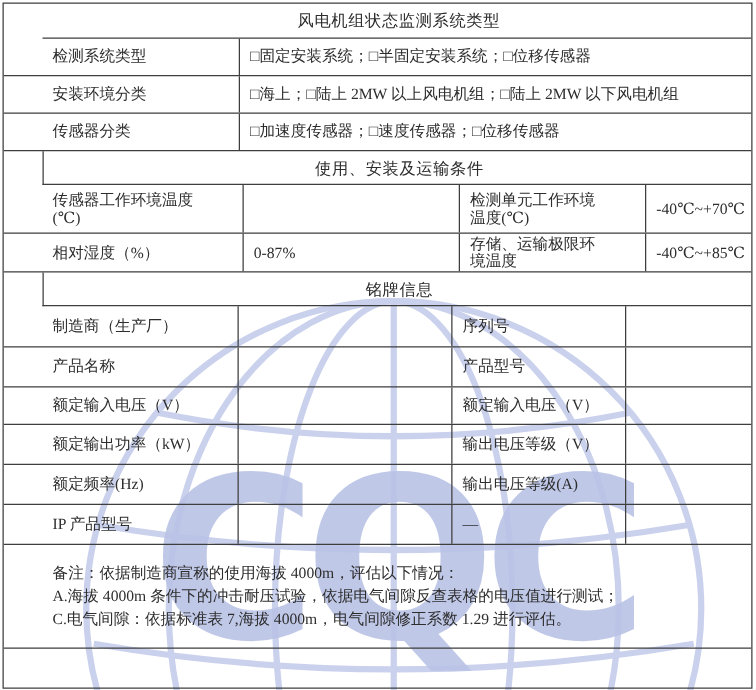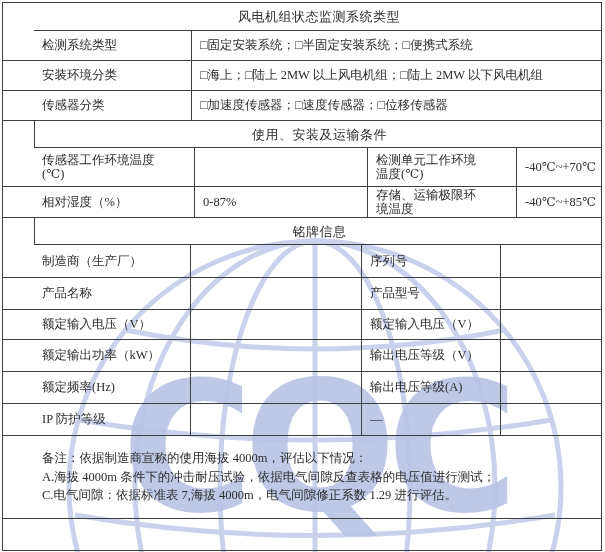--- a/index.html
+++ b/index.html
@@ -60,21 +60,21 @@
   </g>
   <text x="315" y="510" text-anchor="middle" font-family="DejaVu Sans, sans-serif" font-weight="bold" font-size="180" letter-spacing="-10" fill="#b9c2e5" fill-opacity="0.9">CQC</text>
 </svg>
 
 <div class="doc-table">
 
   <div class="row h28 title-row cell">风电机组状态监测系统类型</div>
 
   <div class="row h30">
     <div class="cell wa1">检测系统类型</div>
-    <div class="cell flexfill">□固定安装系统；□半固定安装系统；□便携式系统</div>
+    <div class="cell flexfill">□固定安装系统；□半固定安装系统；□位移传感器</div>
   </div>
   <div class="row h30">
     <div class="cell wa1">安装环境分类</div>
     <div class="cell flexfill">□海上；□陆上 2MW 以上风电机组；□陆上 2MW 以下风电机组</div>
   </div>
   <div class="row h30">
     <div class="cell wa1">传感器分类</div>
     <div class="cell flexfill">□加速度传感器；□速度传感器；□位移传感器</div>
   </div>
 
@@ -119,21 +119,21 @@
     <div class="cell wc3 nowrap">输出电压等级（V）</div>
     <div class="cell flexfill"></div>
   </div>
   <div class="row h32">
     <div class="cell wc1 nowrap">额定频率(Hz)</div>
     <div class="cell wc2"></div>
     <div class="cell wc3 nowrap">输出电压等级(A)</div>
     <div class="cell flexfill"></div>
   </div>
   <div class="row h32">
-    <div class="cell wc1 nowrap">IP 防护等级</div>
+    <div class="cell wc1 nowrap">IP 产品型号</div>
     <div class="cell wc2"></div>
     <div class="cell wc3">—</div>
     <div class="cell flexfill"></div>
   </div>
 
   <div class="row h83">
     <div class="cell notes-cell">
       <div>备注：依据制造商宣称的使用海拔 4000m，评估以下情况：</div>
       <div>A.海拔 4000m 条件下的冲击耐压试验，依据电气间隙反查表格的电压值进行测试；</div>
       <div>C.电气间隙：依据标准表 7,海拔 4000m，电气间隙修正系数 1.29 进行评估。</div>

